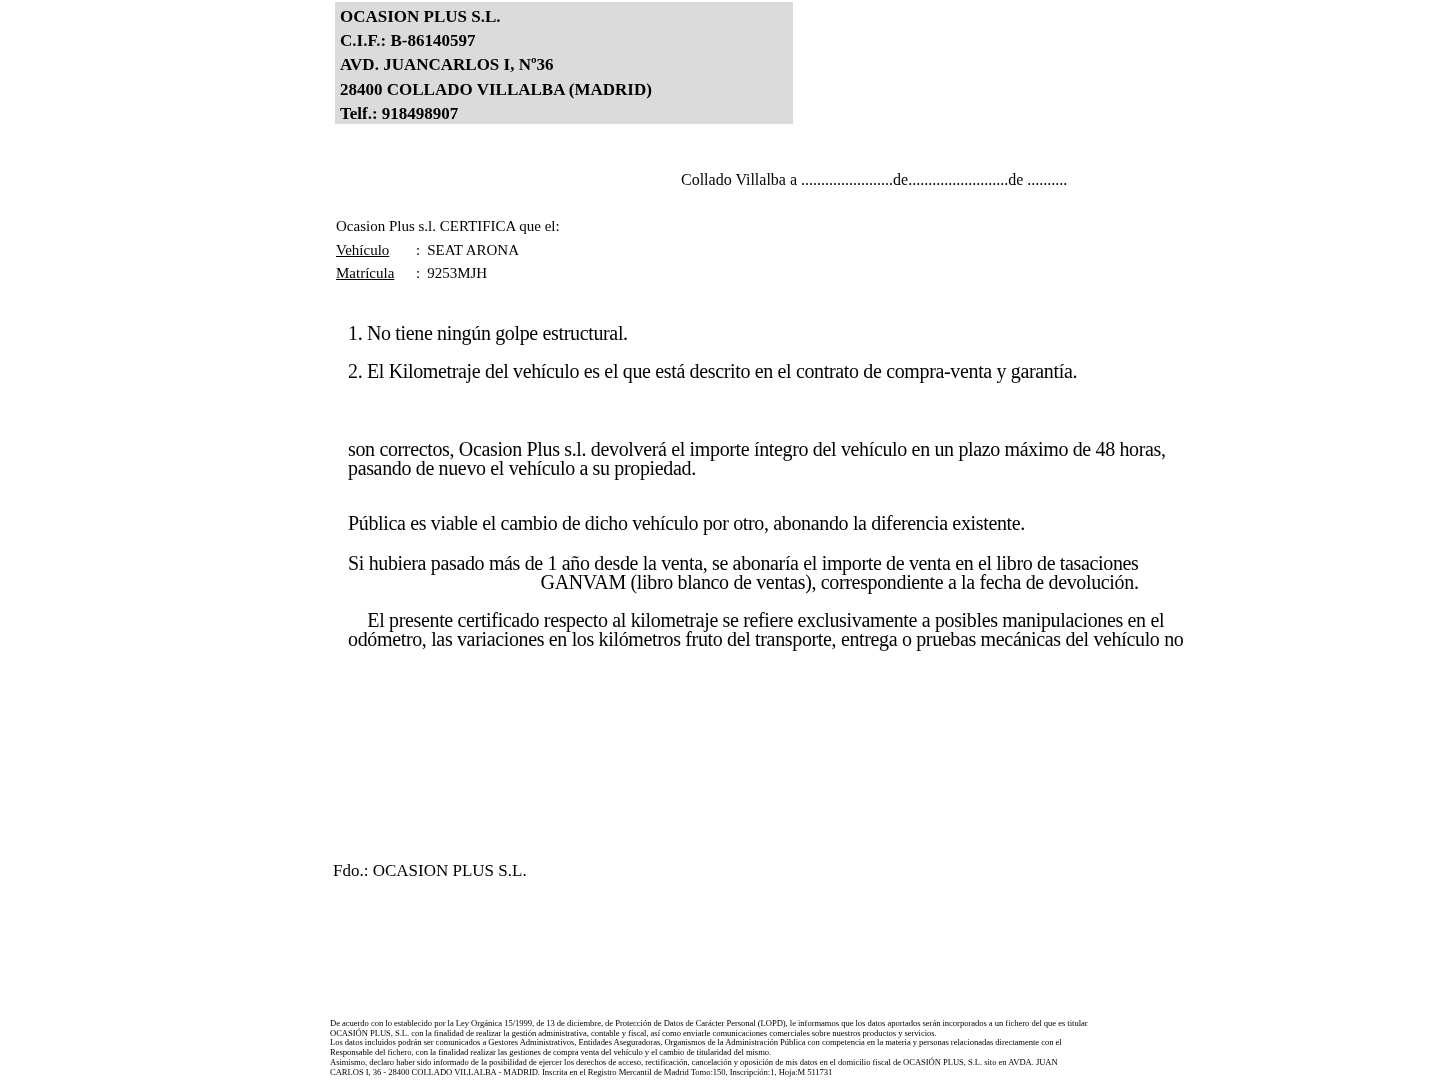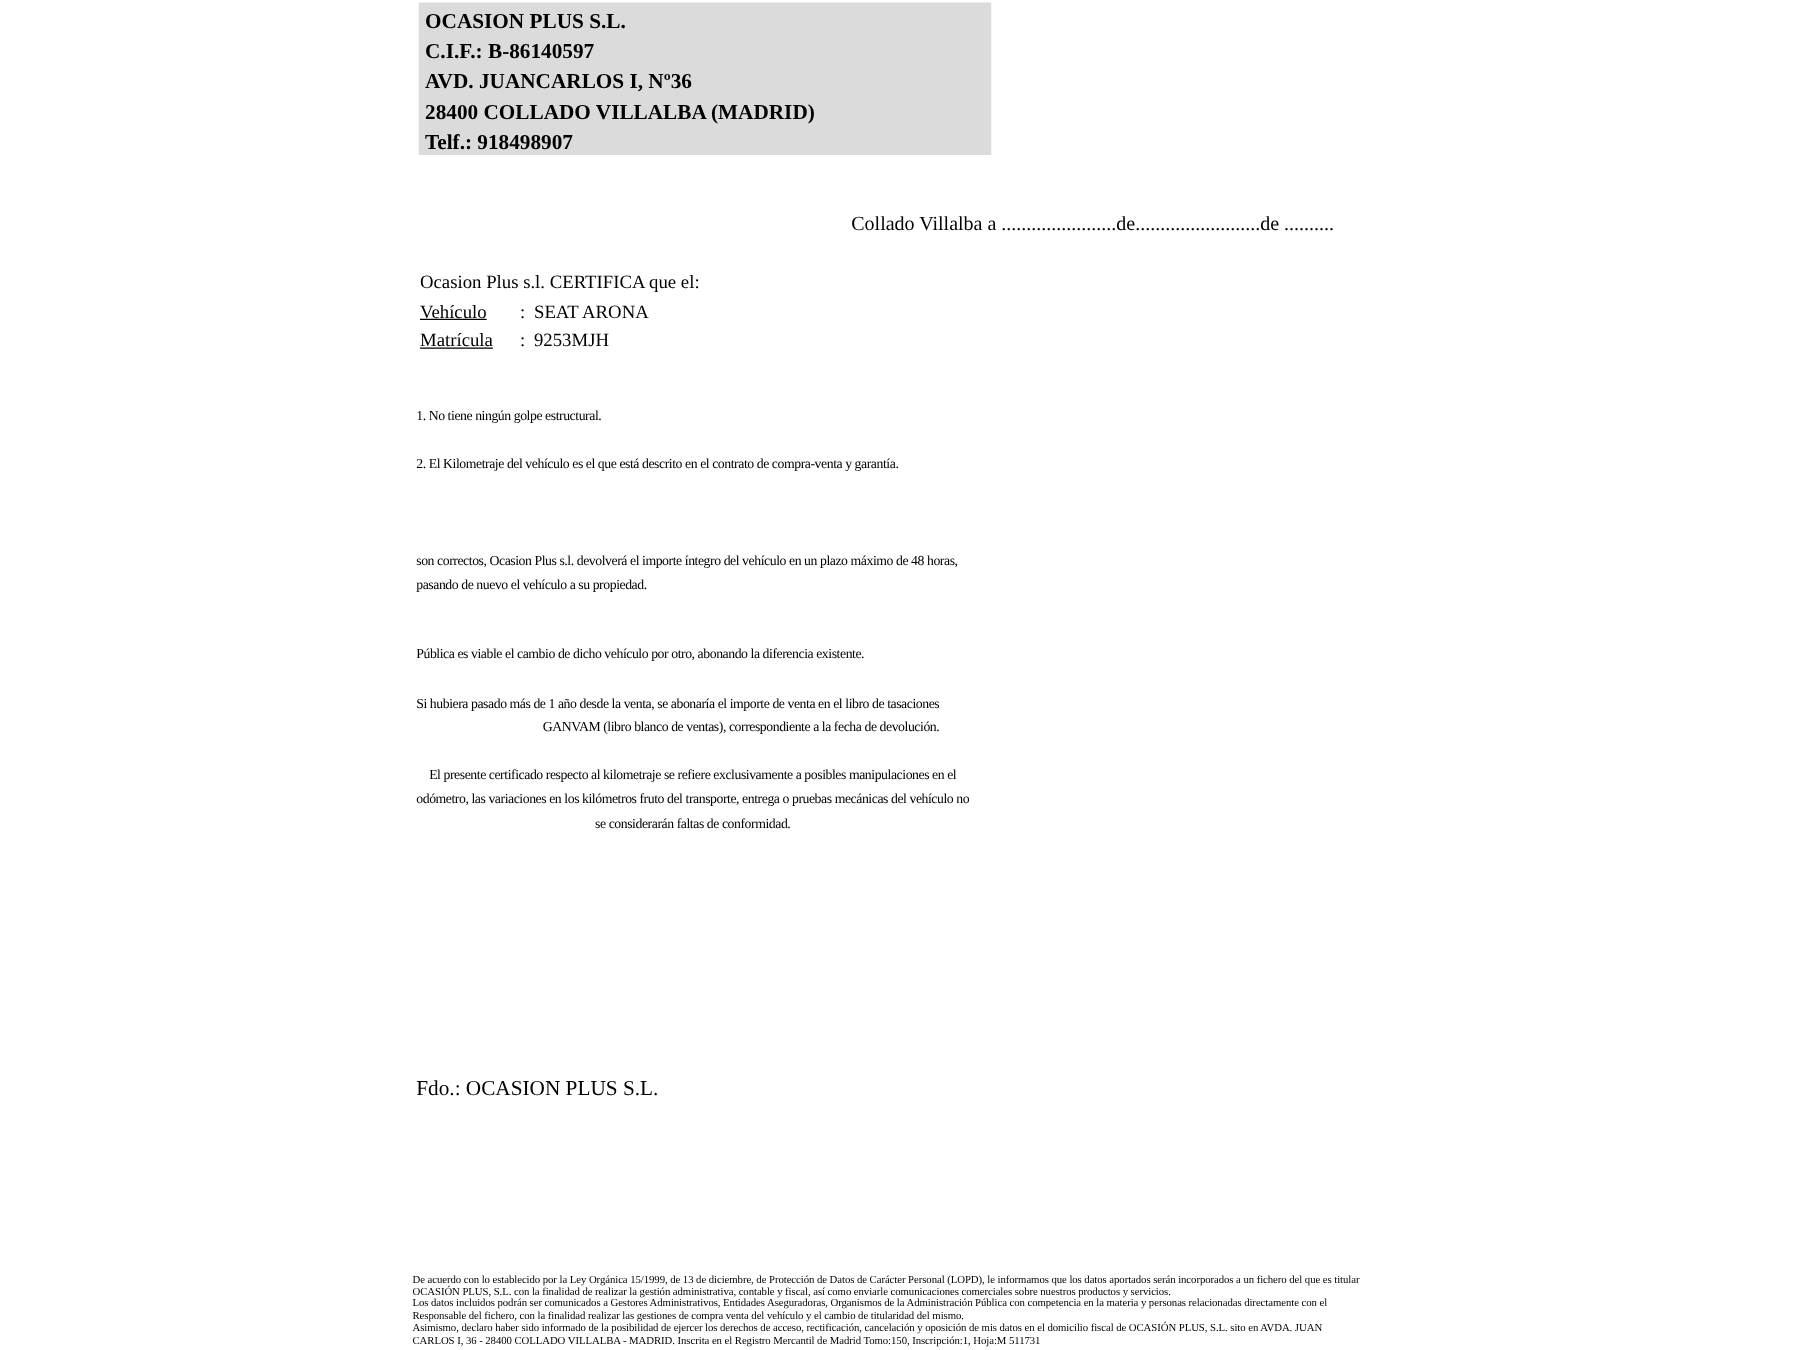--- a/index.html
+++ b/index.html
@@ -41,22 +41,22 @@
     line-height: 23.7px;
   }
   .field-row .field-label {
     display: inline-block;
     width: 80px;
   }
   .field-row .field-label u { }
   .field-row .field-sep { margin-right: 7px; }
   .body-text {
     position: absolute;
-    left: 333px;
-    font-size: 11px;
+    left: 348px;
+    font-size: 20px;
     line-height: 19.4px;
     letter-spacing: -0.35px;
     white-space: nowrap;
   }
   .item-1 { top: 324px; }
   .item-2 { top: 362px; }
   .para-1 { top: 440px; }
   .para-2 { top: 514px; }
   .para-3 { top: 554px; text-align: right; }
   .para-4 { top: 611px; text-align: center; }
@@ -116,21 +116,20 @@
   </div>
 
   <div class="body-text para-3">
     <div>Si hubiera pasado más de 1 año desde la venta, se abonaría el importe de venta en el libro de tasaciones</div>
     <div>GANVAM (libro blanco de ventas), correspondiente a la fecha de devolución.</div>
   </div>
 
   <div class="body-text para-4">
     <div>El presente certificado respecto al kilometraje se refiere exclusivamente a posibles manipulaciones en el</div>
     <div>odómetro, las variaciones en los kilómetros fruto del transporte, entrega o pruebas mecánicas del vehículo no</div>
-    <div>se considerarán faltas de conformidad.</div>
   </div>
 
   <div class="signature">Fdo.: OCASION PLUS S.L.</div>
 
   <div class="legal-footer">
     <div>De acuerdo con lo establecido por la Ley Orgánica 15/1999, de 13 de diciembre, de Protección de Datos de Carácter Personal (LOPD), le informamos que los datos aportados serán incorporados a un fichero del que es titular</div>
     <div>OCASIÓN PLUS, S.L. con la finalidad de realizar la gestión administrativa, contable y fiscal, así como enviarle comunicaciones comerciales sobre nuestros productos y servicios.</div>
     <div>Los datos incluidos podrán ser comunicados a Gestores Administrativos, Entidades Aseguradoras, Organismos de la Administración Pública con competencia en la materia y personas relacionadas directamente con el</div>
     <div>Responsable del fichero, con la finalidad realizar las gestiones de compra venta del vehículo y el cambio de titularidad del mismo.</div>
     <div>Asimismo, declaro haber sido informado de la posibilidad de ejercer los derechos de acceso, rectificación, cancelación y oposición de mis datos en el domicilio fiscal de OCASIÓN PLUS, S.L. sito en AVDA. JUAN</div>

